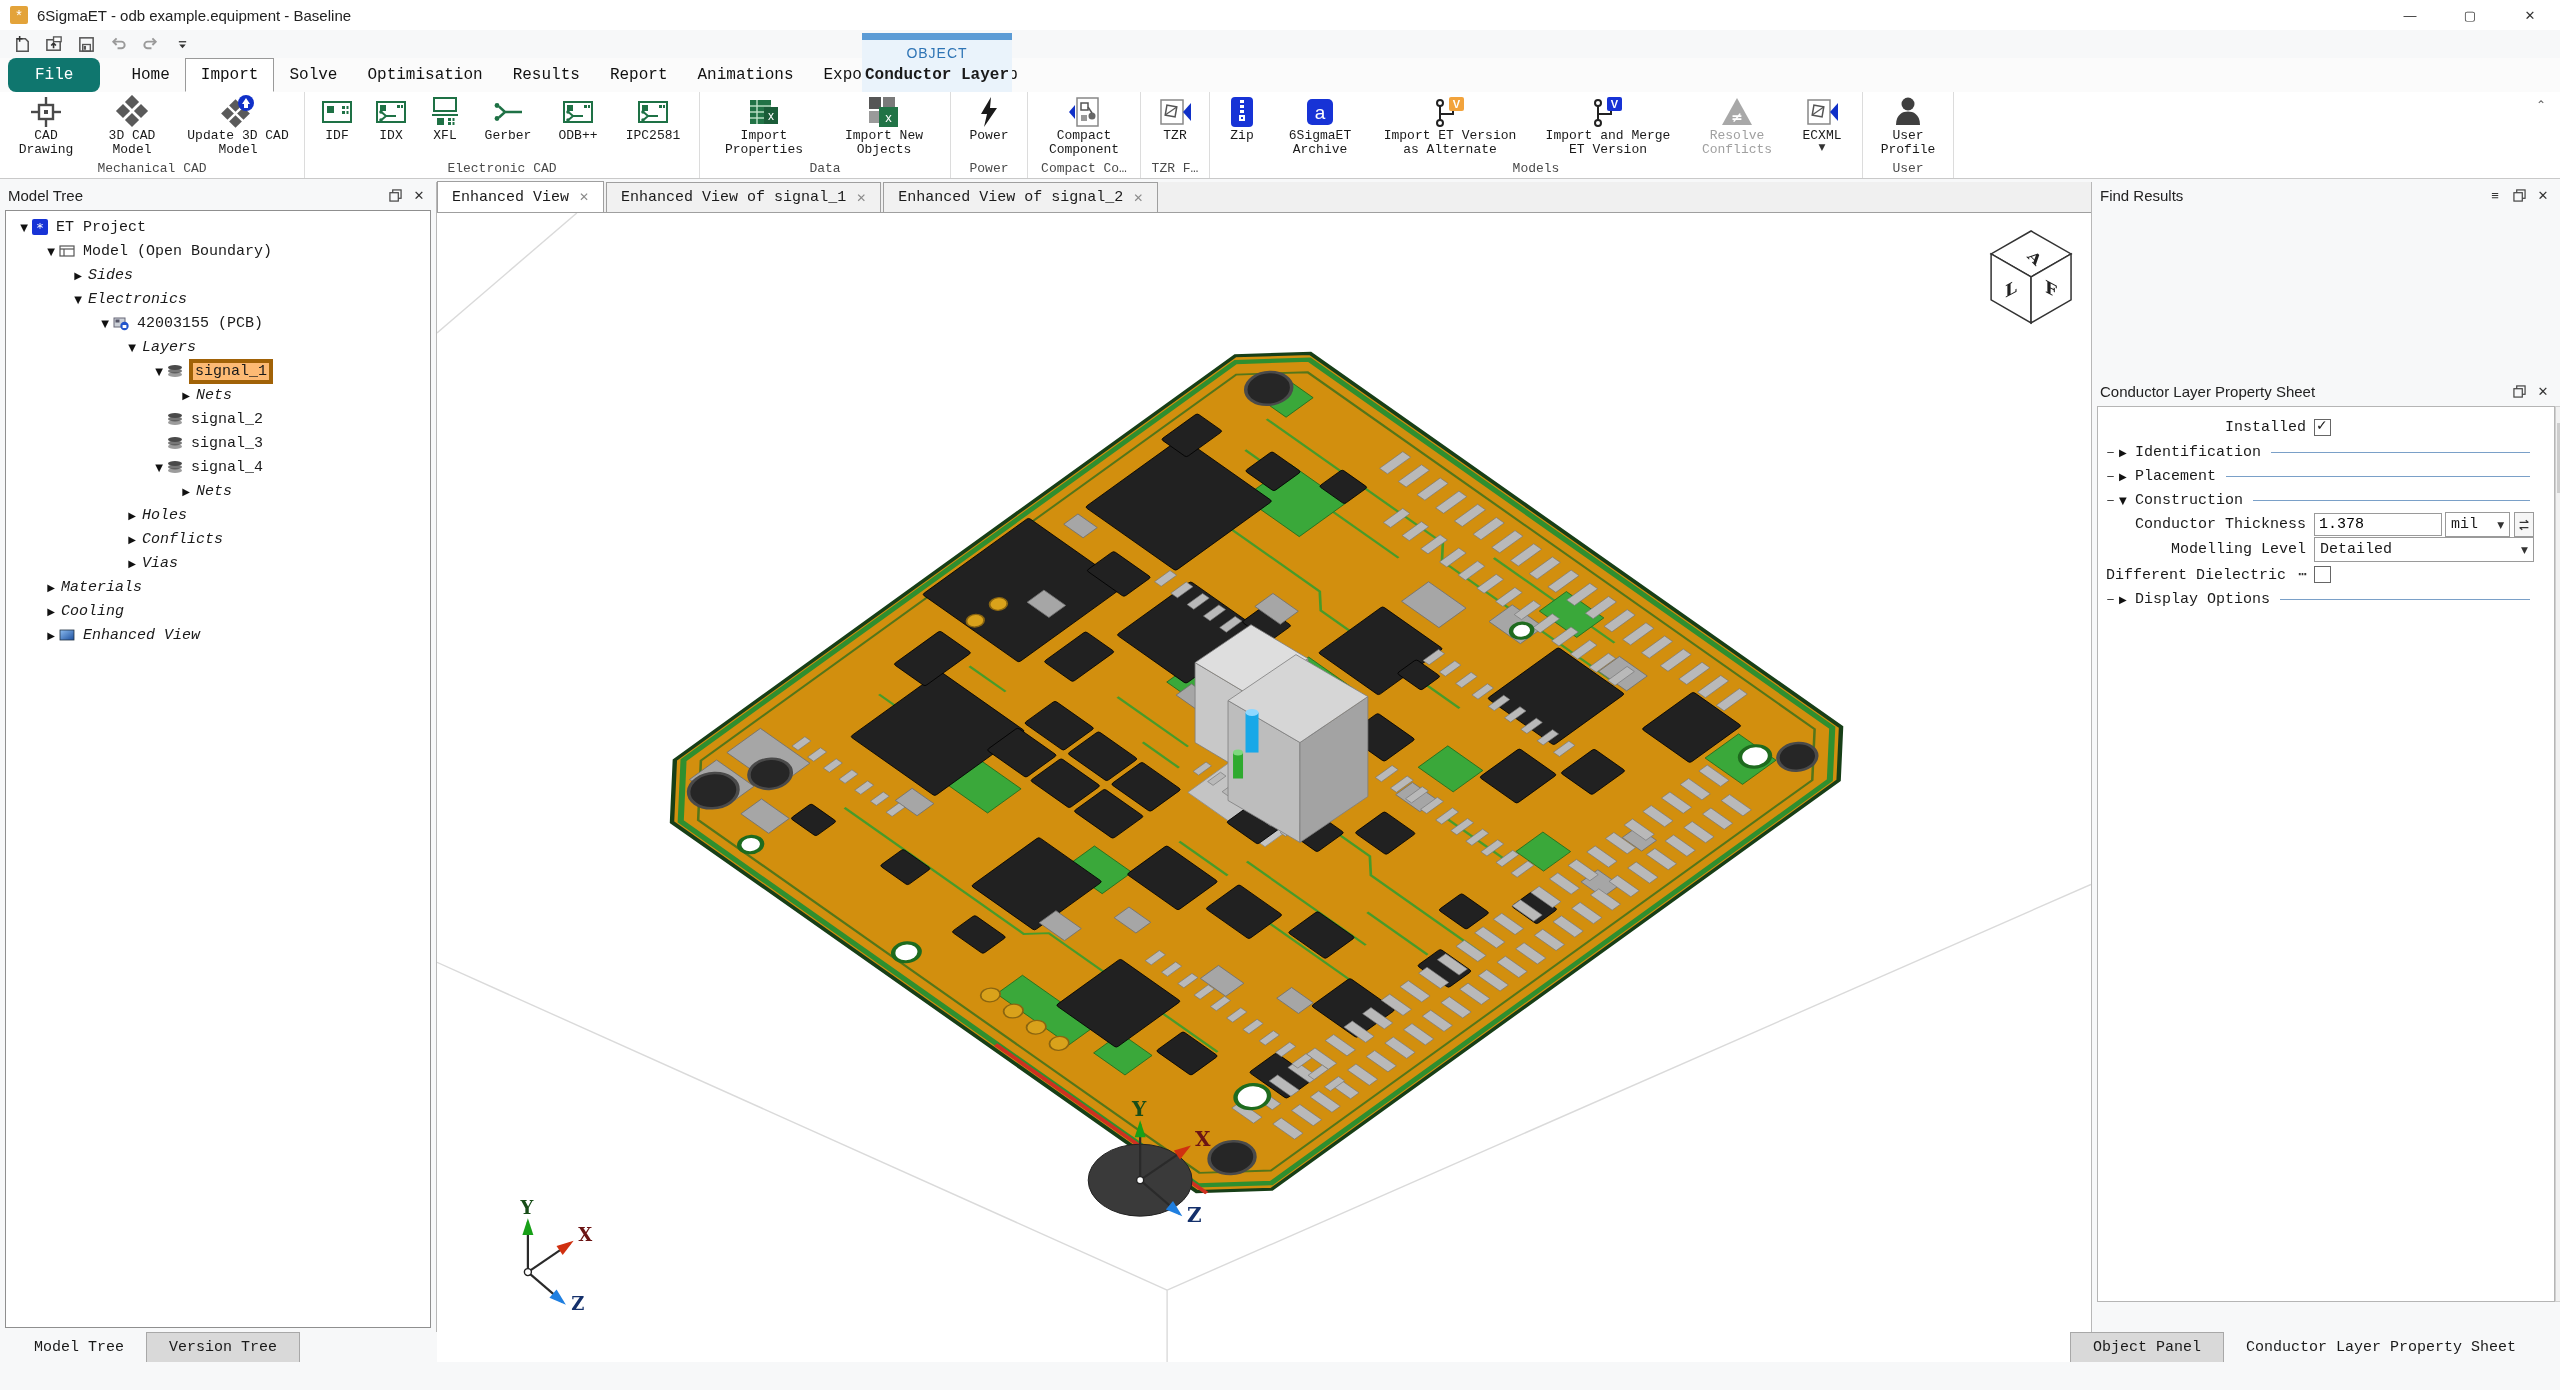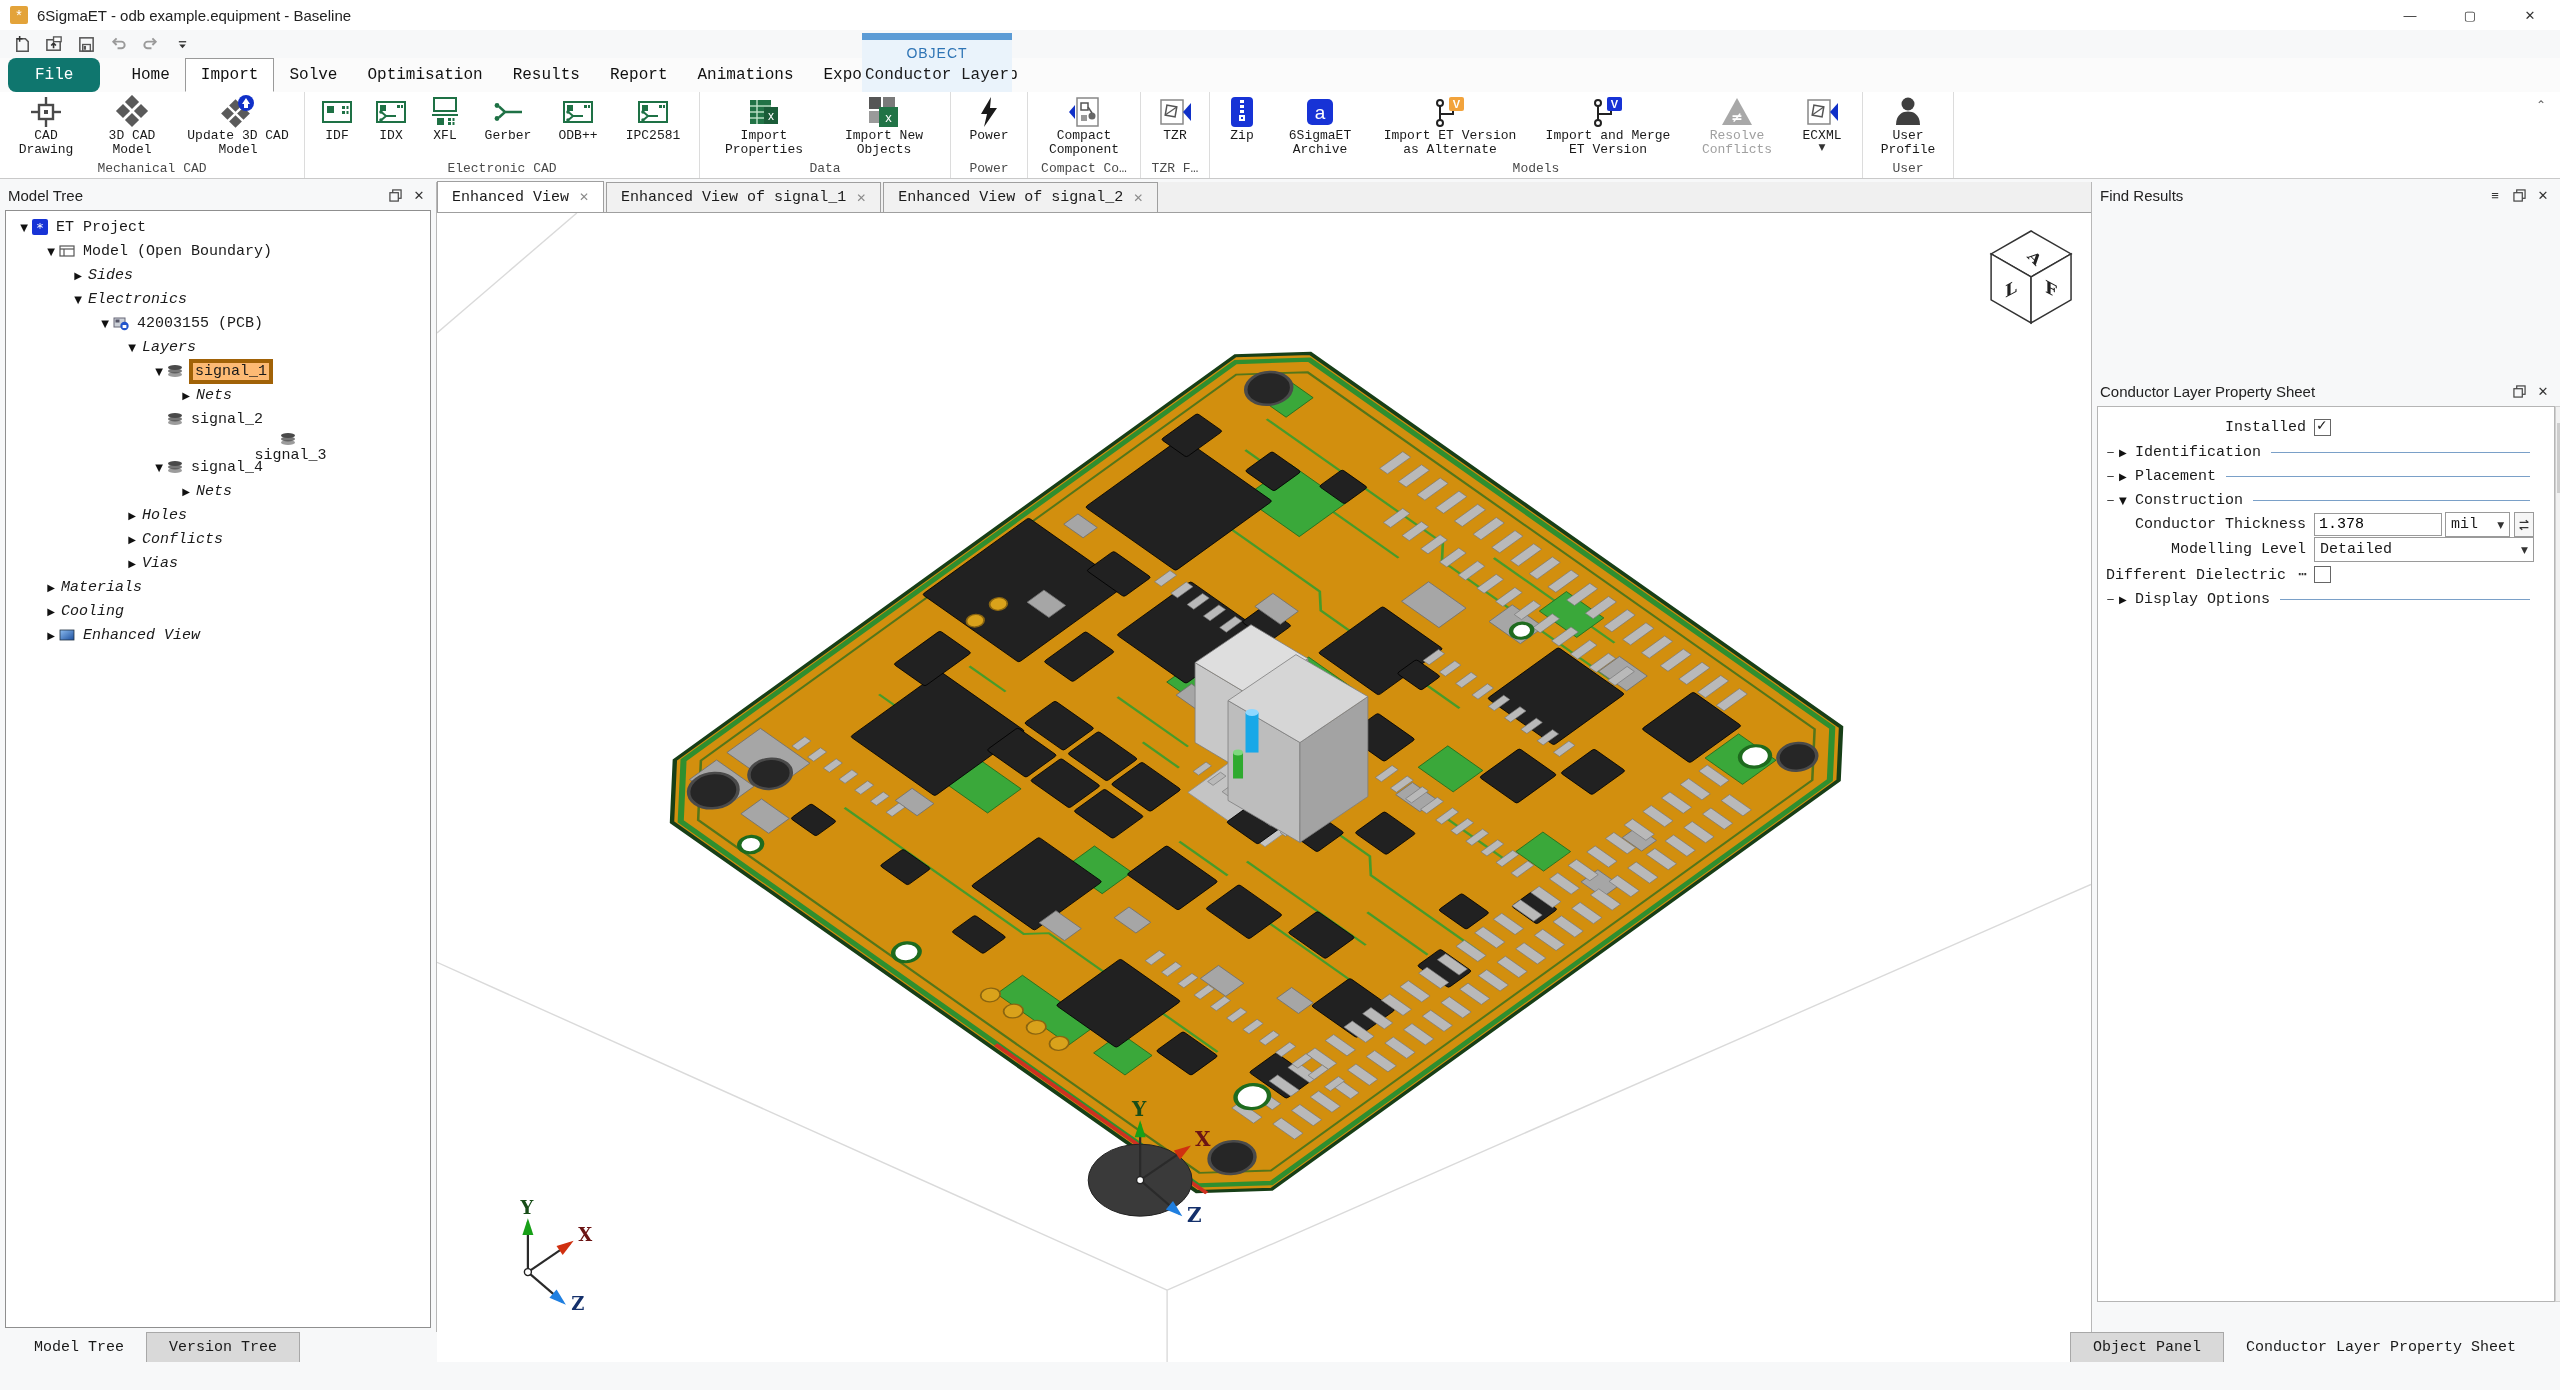--- a/index.html
+++ b/index.html
@@ -19,21 +19,21 @@
   
   .menubar{position:absolute;top:58px;left:0;right:0;height:34px;background:#fbfbfb;display:flex;
            align-items:stretch;font-size:16px;}
   .file-btn{background:#0f766e;color:#fff;padding:0 27px;display:flex;align-items:center;margin-left:8px;margin-right:16px;border-radius:8px;}
   .menu-item{padding:0 15px;display:flex;align-items:center;color:#111;}
   .menu-item.active{background:#fff;border:1px solid #9a9a9a;border-bottom:1px solid #fff;}
   .ctx-band{position:absolute;left:862px;top:33px;width:150px;height:25px;background:#eaf3fb;
             border-top:7px solid #5b9bd5;display:flex;align-items:center;justify-content:center;}
   .ctx-band .lbl{font-size:14px;color:#2e74b5;letter-spacing:1px;}
   .ctx-menu{position:absolute;left:862px;top:58px;width:150px;height:34px;background:#eaf3fb;
-            display:flex;align-items:center;justify-content:center;font-size:16px;}
+            display:flex;align-items:center;justify-content:center;font-size:16px;font-weight:bold;}
   
   .ribbon{position:absolute;top:92px;left:0;right:0;height:86px;background:#fff;border-bottom:1px solid #c9c9c9;display:flex;}
   .rgroup{display:flex;flex-direction:column;border-right:1px solid #dcdcdc;padding:1px 6px 0;}
   .rbuttons{flex:1;display:flex;align-items:flex-start;justify-content:center;gap:2px;}
   .rbtn{display:flex;flex-direction:column;align-items:center;font-size:13px;line-height:14px;
         text-align:center;padding:2px 4px;cursor:default;}
   .rbtn .ric{width:34px;height:34px;}
   .rbtn .ric svg{width:34px;height:34px;}
   .rbtn.disabled{color:#a0a0a0;}
   .rbtn .caret{font-family:"DejaVu Sans",sans-serif;font-size:9px;color:#333;line-height:9px;}
@@ -514,21 +514,21 @@
         </div>
         <div class="tree-item" style="padding-left: 145px;">
           <span class="arrow"></span>
           <span class="ticon"><svg viewBox="0 0 16 16" fill="#4a4a4a">
               <ellipse cx="8" cy="4.5" rx="7" ry="2.4"></ellipse>
               <ellipse cx="8" cy="8" rx="7" ry="2.4" opacity="0.75"></ellipse>
               <ellipse cx="8" cy="11.5" rx="7" ry="2.4" opacity="0.55"></ellipse>
             </svg></span>
           <span class="tlabel">signal_2</span>
         </div>
-        <div class="tree-item" style="padding-left: 145px; flex-direction: column;">
+        <div class="tree-item" style="padding-left: 145px;">
           <span class="arrow"></span>
           <span class="ticon"><svg viewBox="0 0 16 16" fill="#4a4a4a">
               <ellipse cx="8" cy="4.5" rx="7" ry="2.4"></ellipse>
               <ellipse cx="8" cy="8" rx="7" ry="2.4" opacity="0.75"></ellipse>
               <ellipse cx="8" cy="11.5" rx="7" ry="2.4" opacity="0.55"></ellipse>
             </svg></span>
           <span class="tlabel">signal_3</span>
         </div>
         <div class="tree-item" style="padding-left: 145px;">
           <span class="arrow">▼</span>

